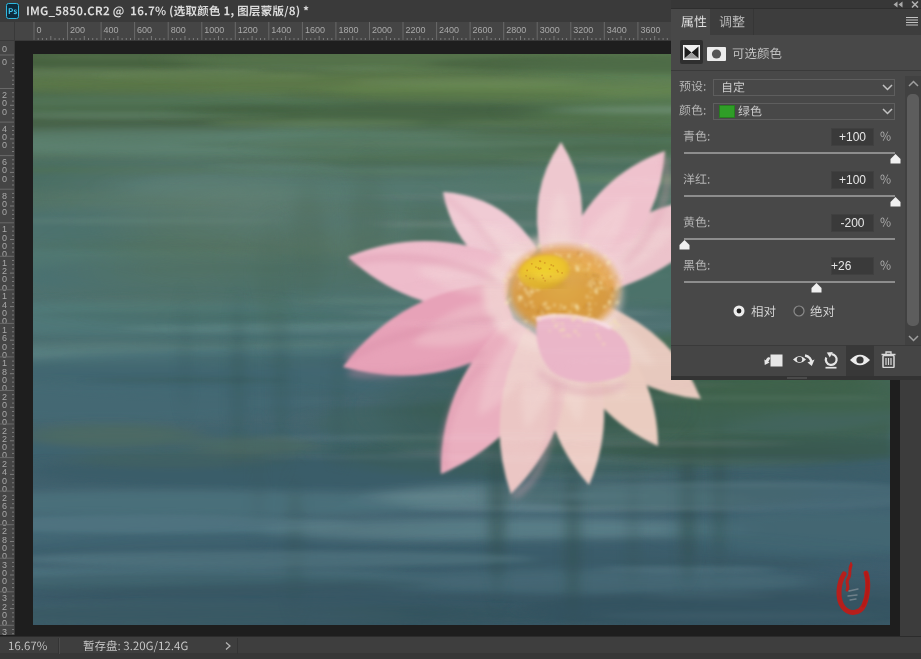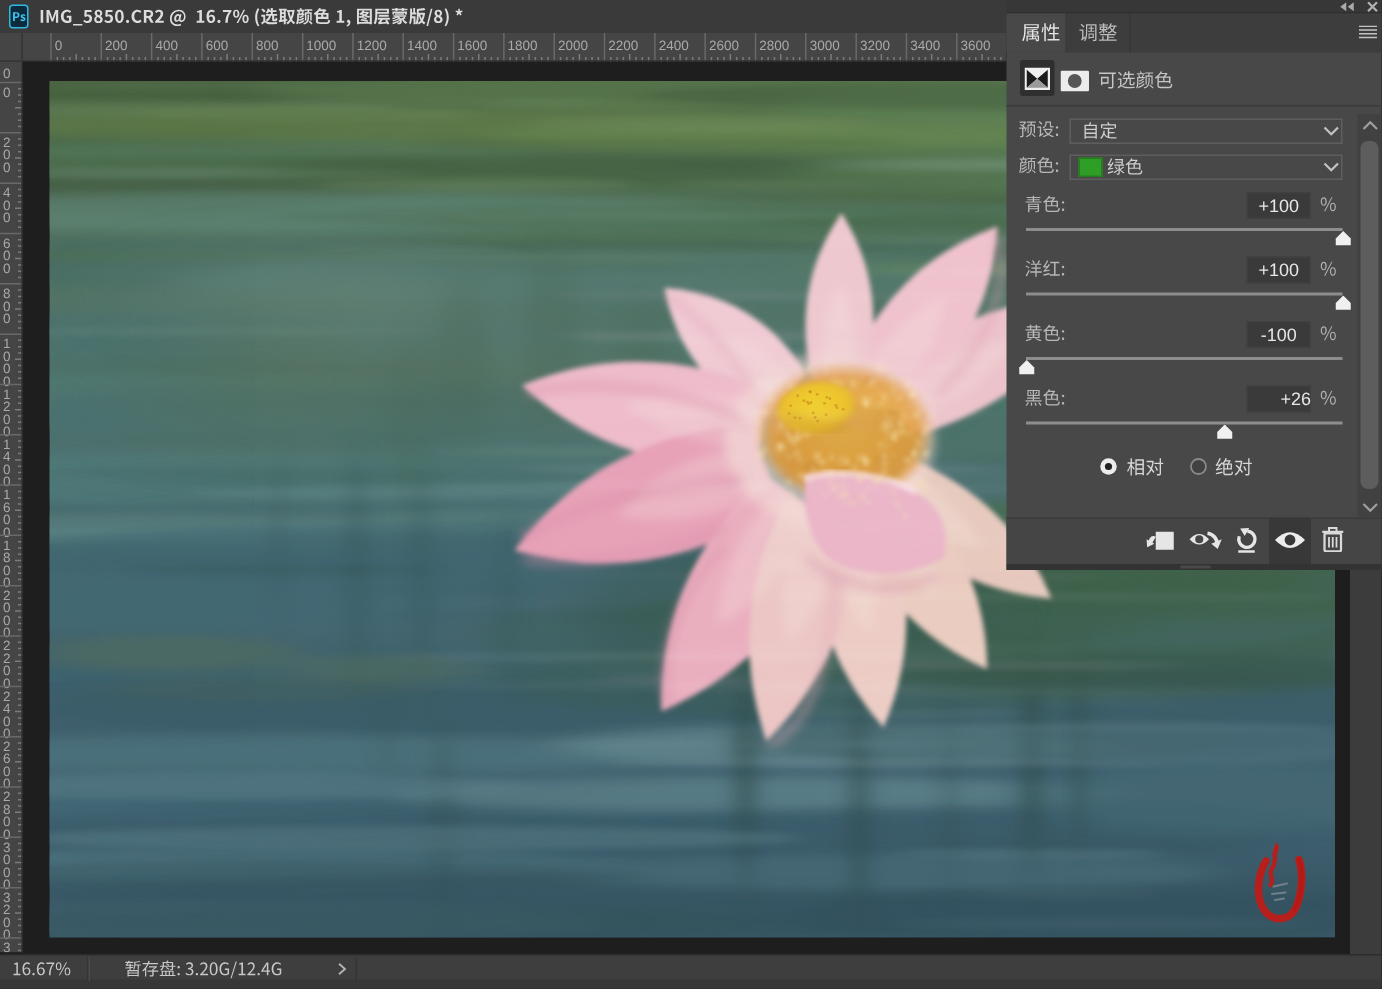--- a/index.html
+++ b/index.html
@@ -1031,33 +1031,33 @@
     <path transform="translate(0,10.56)" d="M2.5 -3.4C3.7 -3.4 4.5 -4.4 4.5 -6.2C4.5 -8 3.7 -9 2.5 -9C1.3 -9 0.5 -8 0.5 -6.2C0.5 -4.4 1.3 -3.4 2.5 -3.4ZM2.5 -4.1C1.8 -4.1 1.3 -4.8 1.3 -6.2C1.3 -7.6 1.8 -8.3 2.5 -8.3C3.2 -8.3 3.6 -7.6 3.6 -6.2C3.6 -4.8 3.2 -4.1 2.5 -4.1ZM2.7 0.2H3.5L8.3 -9H7.6ZM8.6 0.2C9.8 0.2 10.6 -0.9 10.6 -2.6C10.6 -4.4 9.8 -5.4 8.6 -5.4C7.4 -5.4 6.6 -4.4 6.6 -2.6C6.6 -0.9 7.4 0.2 8.6 0.2ZM8.6 -0.5C7.9 -0.5 7.4 -1.2 7.4 -2.6C7.4 -4 7.9 -4.7 8.6 -4.7C9.3 -4.7 9.8 -4 9.8 -2.6C9.8 -1.2 9.3 -0.5 8.6 -0.5Z" fill="#b0b0b0"></path>
   </svg>
 <div class="abs" style="left:684px;top:194.5px;width:211px;height:2px;background:#8d8d8d"></div>
 <svg class="abs" style="left:888.5px;top:197.0px" width="13" height="10" viewBox="0 0 13 10">
     <path d="M6.5 0 L11.5 5 L11.5 9.5 L1.5 9.5 L1.5 5 Z" fill="#f0f0f0"></path>
   </svg>
 <svg class="abs " style="left:683px;top:216px;overflow:visible" width="29" height="16" viewBox="0 0 29 16">
     <path transform="translate(0,10.56)" d="M7.1 -0.5C8.4 0 9.8 0.6 10.6 1L11.3 0.4C10.4 -0 9 -0.6 7.6 -1ZM4.2 -1C3.5 -0.6 1.9 0 0.7 0.3C0.9 0.5 1.2 0.8 1.3 1C2.5 0.7 4.1 0.1 5 -0.5ZM2 -5.4V-1.2H10.1V-5.4H6.5V-6.2H11.4V-7.1H8.4V-8.2H10.6V-9H8.4V-10.1H7.5V-9H4.5V-10.1H3.6V-9H1.5V-8.2H3.6V-7.1H0.7V-6.2H5.5V-5.4ZM4.5 -7.1V-8.2H7.5V-7.1ZM2.8 -3H5.5V-1.9H2.8ZM6.5 -3H9.2V-1.9H6.5ZM2.8 -4.7H5.5V-3.6H2.8ZM6.5 -4.7H9.2V-3.6H6.5Z M17.7 -5.9V-3.8H14.9V-5.9ZM18.6 -5.9H21.4V-3.8H18.6ZM19.2 -8.2C18.8 -7.7 18.4 -7.2 17.9 -6.8H14.7C15.2 -7.2 15.6 -7.7 16 -8.2ZM16.2 -10.1C15.4 -8.5 13.9 -7 12.5 -6.1C12.6 -5.9 12.9 -5.5 13 -5.3C13.3 -5.5 13.7 -5.8 14 -6.1V-1C14 0.4 14.6 0.8 16.5 0.8C17 0.8 20.7 0.8 21.2 0.8C23 0.8 23.3 0.2 23.6 -1.7C23.3 -1.7 22.9 -1.8 22.7 -2C22.5 -0.4 22.4 -0.1 21.2 -0.1C20.4 -0.1 17.1 -0.1 16.5 -0.1C15.2 -0.1 14.9 -0.2 14.9 -1V-3H21.4V-2.4H22.3V-6.8H19C19.6 -7.3 20.1 -8 20.5 -8.7L20 -9.1L19.8 -9H16.6C16.8 -9.3 16.9 -9.6 17.1 -9.8Z M25.7 -4.7C26.1 -4.7 26.5 -5 26.5 -5.5C26.5 -6 26.1 -6.4 25.7 -6.4C25.2 -6.4 24.9 -6 24.9 -5.5C24.9 -5 25.2 -4.7 25.7 -4.7ZM25.7 0.2C26.1 0.2 26.5 -0.2 26.5 -0.7C26.5 -1.2 26.1 -1.5 25.7 -1.5C25.2 -1.5 24.9 -1.2 24.9 -0.7C24.9 -0.2 25.2 0.2 25.7 0.2Z" fill="#b8b8b8"></path>
   </svg>
 <div class="abs" style="left:831px;top:214px;width:43px;height:18px;background:#3a3a3a;border:1px solid #404040"></div>
-<div class="abs" style="left:831px;top:214px;width:43px;height:18px;font-size:12px;color:#e6e6e6;text-align:center;line-height:18px">-100</div>
+<div class="abs" style="left:831px;top:214px;width:43px;height:18px;font-size:12px;color:#e6e6e6;text-align:center;line-height:18px">-200</div>
 <svg class="abs " style="left:880px;top:216px;overflow:visible" width="13" height="16" viewBox="0 0 13 16">
     <path transform="translate(0,10.56)" d="M2.5 -3.4C3.7 -3.4 4.5 -4.4 4.5 -6.2C4.5 -8 3.7 -9 2.5 -9C1.3 -9 0.5 -8 0.5 -6.2C0.5 -4.4 1.3 -3.4 2.5 -3.4ZM2.5 -4.1C1.8 -4.1 1.3 -4.8 1.3 -6.2C1.3 -7.6 1.8 -8.3 2.5 -8.3C3.2 -8.3 3.6 -7.6 3.6 -6.2C3.6 -4.8 3.2 -4.1 2.5 -4.1ZM2.7 0.2H3.5L8.3 -9H7.6ZM8.6 0.2C9.8 0.2 10.6 -0.9 10.6 -2.6C10.6 -4.4 9.8 -5.4 8.6 -5.4C7.4 -5.4 6.6 -4.4 6.6 -2.6C6.6 -0.9 7.4 0.2 8.6 0.2ZM8.6 -0.5C7.9 -0.5 7.4 -1.2 7.4 -2.6C7.4 -4 7.9 -4.7 8.6 -4.7C9.3 -4.7 9.8 -4 9.8 -2.6C9.8 -1.2 9.3 -0.5 8.6 -0.5Z" fill="#b0b0b0"></path>
   </svg>
 <div class="abs" style="left:684px;top:237.5px;width:211px;height:2px;background:#8d8d8d"></div>
 <svg class="abs" style="left:677.5px;top:240.0px" width="13" height="10" viewBox="0 0 13 10">
     <path d="M6.5 0 L11.5 5 L11.5 9.5 L1.5 9.5 L1.5 5 Z" fill="#f0f0f0"></path>
   </svg>
 <svg class="abs " style="left:683px;top:259px;overflow:visible" width="29" height="16" viewBox="0 0 29 16">
     <path transform="translate(0,10.56)" d="M3.4 -8.4C3.7 -7.8 4 -7 4.2 -6.6L4.8 -6.8C4.7 -7.3 4.3 -8 4 -8.6ZM7.9 -8.6C7.7 -8 7.3 -7.2 7 -6.7L7.5 -6.4C7.9 -6.9 8.3 -7.7 8.6 -8.3ZM4.1 -1.1C4.2 -0.4 4.3 0.4 4.3 0.9L5.2 0.8C5.2 0.3 5.1 -0.5 4.9 -1.2ZM6.6 -1.1C6.8 -0.4 7.1 0.4 7.2 0.9L8.1 0.7C8 0.2 7.7 -0.6 7.4 -1.2ZM9 -1.1C9.6 -0.5 10.2 0.4 10.5 1L11.4 0.6C11.1 0.1 10.4 -0.8 9.8 -1.4ZM2 -1.4C1.7 -0.6 1.2 0.2 0.7 0.6L1.5 1C2.1 0.5 2.6 -0.4 2.9 -1.2ZM2.7 -8.9H5.5V-6.3H2.7ZM6.4 -8.9H9.2V-6.3H6.4ZM0.7 -2.7V-1.9H11.4V-2.7H6.4V-3.8H10.3V-4.5H6.4V-5.5H10.1V-9.6H1.9V-5.5H5.5V-4.5H1.7V-3.8H5.5V-2.7Z M17.7 -5.9V-3.8H14.9V-5.9ZM18.6 -5.9H21.4V-3.8H18.6ZM19.2 -8.2C18.8 -7.7 18.4 -7.2 17.9 -6.8H14.7C15.2 -7.2 15.6 -7.7 16 -8.2ZM16.2 -10.1C15.4 -8.5 13.9 -7 12.5 -6.1C12.6 -5.9 12.9 -5.5 13 -5.3C13.3 -5.5 13.7 -5.8 14 -6.1V-1C14 0.4 14.6 0.8 16.5 0.8C17 0.8 20.7 0.8 21.2 0.8C23 0.8 23.3 0.2 23.6 -1.7C23.3 -1.7 22.9 -1.8 22.7 -2C22.5 -0.4 22.4 -0.1 21.2 -0.1C20.4 -0.1 17.1 -0.1 16.5 -0.1C15.2 -0.1 14.9 -0.2 14.9 -1V-3H21.4V-2.4H22.3V-6.8H19C19.6 -7.3 20.1 -8 20.5 -8.7L20 -9.1L19.8 -9H16.6C16.8 -9.3 16.9 -9.6 17.1 -9.8Z M25.7 -4.7C26.1 -4.7 26.5 -5 26.5 -5.5C26.5 -6 26.1 -6.4 25.7 -6.4C25.2 -6.4 24.9 -6 24.9 -5.5C24.9 -5 25.2 -4.7 25.7 -4.7ZM25.7 0.2C26.1 0.2 26.5 -0.2 26.5 -0.7C26.5 -1.2 26.1 -1.5 25.7 -1.5C25.2 -1.5 24.9 -1.2 24.9 -0.7C24.9 -0.2 25.2 0.2 25.7 0.2Z" fill="#b8b8b8"></path>
   </svg>
 <div class="abs" style="left:831px;top:257px;width:43px;height:18px;background:#3a3a3a;border:1px solid #404040"></div>
-<div class="abs" style="left:831px;top:257px;width:43px;height:18px;font-size:12px;color:#e6e6e6;text-align:right;line-height:18px">+26</div>
+<div class="abs" style="left:831px;top:257px;width:43px;height:18px;font-size:12px;color:#e6e6e6;text-align:left;line-height:18px">+26</div>
 <svg class="abs " style="left:880px;top:259px;overflow:visible" width="13" height="16" viewBox="0 0 13 16">
     <path transform="translate(0,10.56)" d="M2.5 -3.4C3.7 -3.4 4.5 -4.4 4.5 -6.2C4.5 -8 3.7 -9 2.5 -9C1.3 -9 0.5 -8 0.5 -6.2C0.5 -4.4 1.3 -3.4 2.5 -3.4ZM2.5 -4.1C1.8 -4.1 1.3 -4.8 1.3 -6.2C1.3 -7.6 1.8 -8.3 2.5 -8.3C3.2 -8.3 3.6 -7.6 3.6 -6.2C3.6 -4.8 3.2 -4.1 2.5 -4.1ZM2.7 0.2H3.5L8.3 -9H7.6ZM8.6 0.2C9.8 0.2 10.6 -0.9 10.6 -2.6C10.6 -4.4 9.8 -5.4 8.6 -5.4C7.4 -5.4 6.6 -4.4 6.6 -2.6C6.6 -0.9 7.4 0.2 8.6 0.2ZM8.6 -0.5C7.9 -0.5 7.4 -1.2 7.4 -2.6C7.4 -4 7.9 -4.7 8.6 -4.7C9.3 -4.7 9.8 -4 9.8 -2.6C9.8 -1.2 9.3 -0.5 8.6 -0.5Z" fill="#b0b0b0"></path>
   </svg>
 <div class="abs" style="left:684px;top:280.5px;width:211px;height:2px;background:#8d8d8d"></div>
 <svg class="abs" style="left:810.4px;top:283.0px" width="13" height="10" viewBox="0 0 13 10">
     <path d="M6.5 0 L11.5 5 L11.5 9.5 L1.5 9.5 L1.5 5 Z" fill="#f0f0f0"></path>
   </svg>
 <svg class="abs" style="left:733px;top:305px" width="12" height="12" viewBox="0 0 12 12">
     <circle cx="6" cy="6" r="5.5" fill="#ededed"></circle>
     <circle cx="6" cy="6" r="2.4" fill="#222222"></circle>

